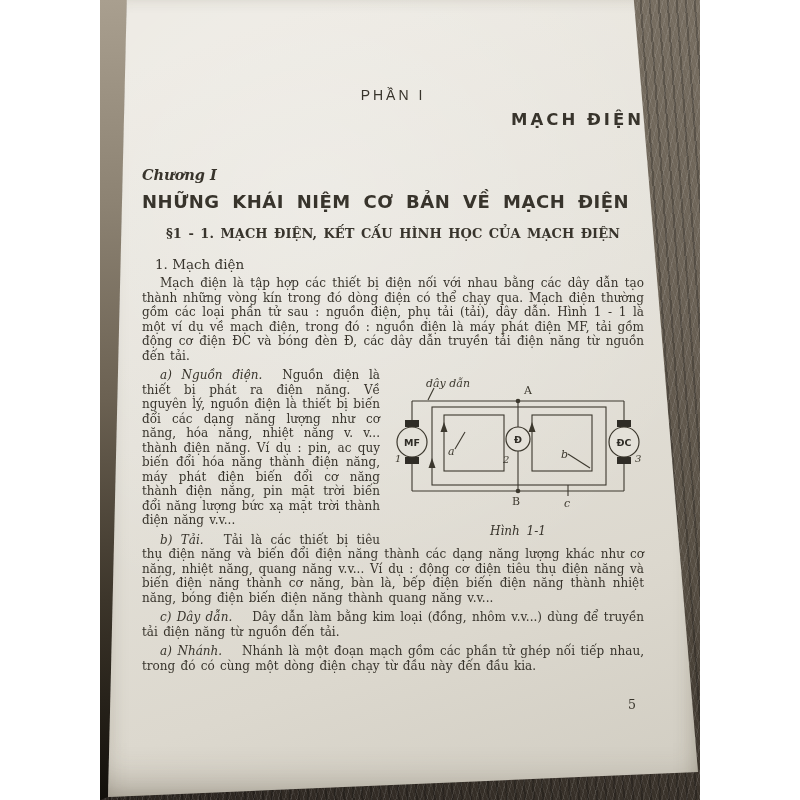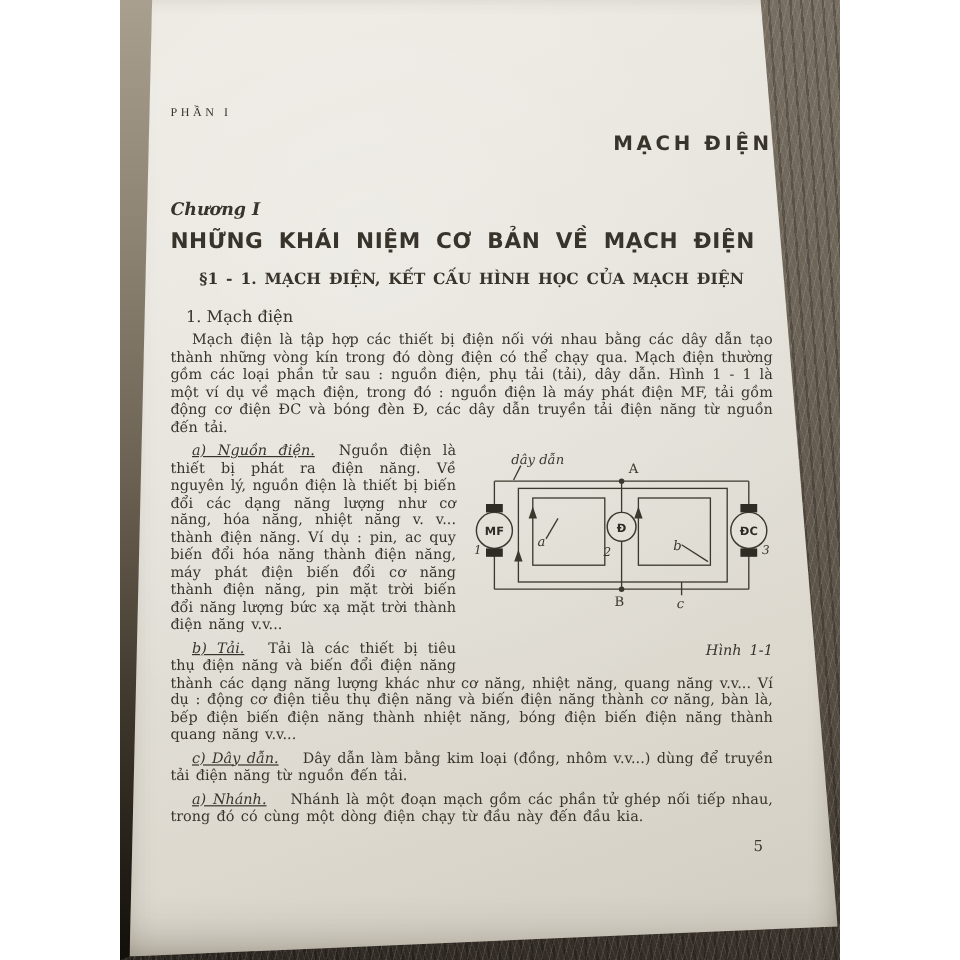--- a/index.html
+++ b/index.html
@@ -23,32 +23,32 @@
     clip-path:polygon(27px -10px,533px -10px,598px 772px,8px 797px);
     background:
       radial-gradient(120% 90% at 35% 25%, rgba(255,255,255,0.25), rgba(255,255,255,0) 60%),
       linear-gradient(160deg,#ece9e2 8%,#e4e1d9 45%,#dcd8ce 75%,#d0ccc1 100%);
     box-shadow:inset -14px 0 22px -12px rgba(80,70,50,0.35),
                inset 0 -30px 40px -22px rgba(70,60,42,0.45),
                inset 18px 0 26px -16px rgba(90,80,60,0.30);
     color:#38342c;}
   .content{position:absolute;left:42px;top:88px;width:502px;
     font-size:12px;line-height:14.5px;}
-  .h-part{font-family:Liberation Serif, serif;font-size:10px;letter-spacing:3px;text-align:left;}
+  .h-part{font-family:Liberation Sans, sans-serif;font-size:14px;letter-spacing:3px;text-align:center;}
   .h-title{font-family:"DejaVu Sans",sans-serif;font-weight:bold;font-size:16.5px;
     letter-spacing:3px;text-align:right;margin-top:10px;}
   .h-chapter{font-style:italic;font-weight:bold;font-size:14.5px;margin-top:41px;}
   .h-chtitle{font-family:"DejaVu Sans",sans-serif;font-weight:bold;font-size:18px;
     letter-spacing:0.5px;word-spacing:6px;margin-top:12px;}
   .h-section{font-weight:bold;font-size:13px;text-align:center;word-spacing:2px;margin-top:18px;}
   .h-sub{font-weight:normal;font-size:13.5px;margin-top:15px;margin-left:13px;}
   p.body{margin:5px 0 0 0;text-align:justify;text-indent:18px;word-spacing:1.5px;}
-  .lead{font-style:italic;margin-right:20px;text-decoration:underline;}
+  .lead{font-style:italic;margin-right:20px;}
   figure.fig{float:right;width:252px;margin:10px 0 4px 12px;padding:0;}
-  figcaption{font-style:italic;font-size:12px;text-align:right;margin-top:22px;word-spacing:3px;}
+  figcaption{font-style:italic;font-size:12px;text-align:center;margin-top:11px;word-spacing:3px;}
   .fig svg{display:block;}
   .pageno{position:absolute;left:528px;top:697px;font-size:12.5px;}
   .figtext{font-family:"DejaVu Serif",serif;}
 </style>
 </head>
 <body>
 
 <div class="stage">
   <div class="photo">
     <div class="fur"></div>

